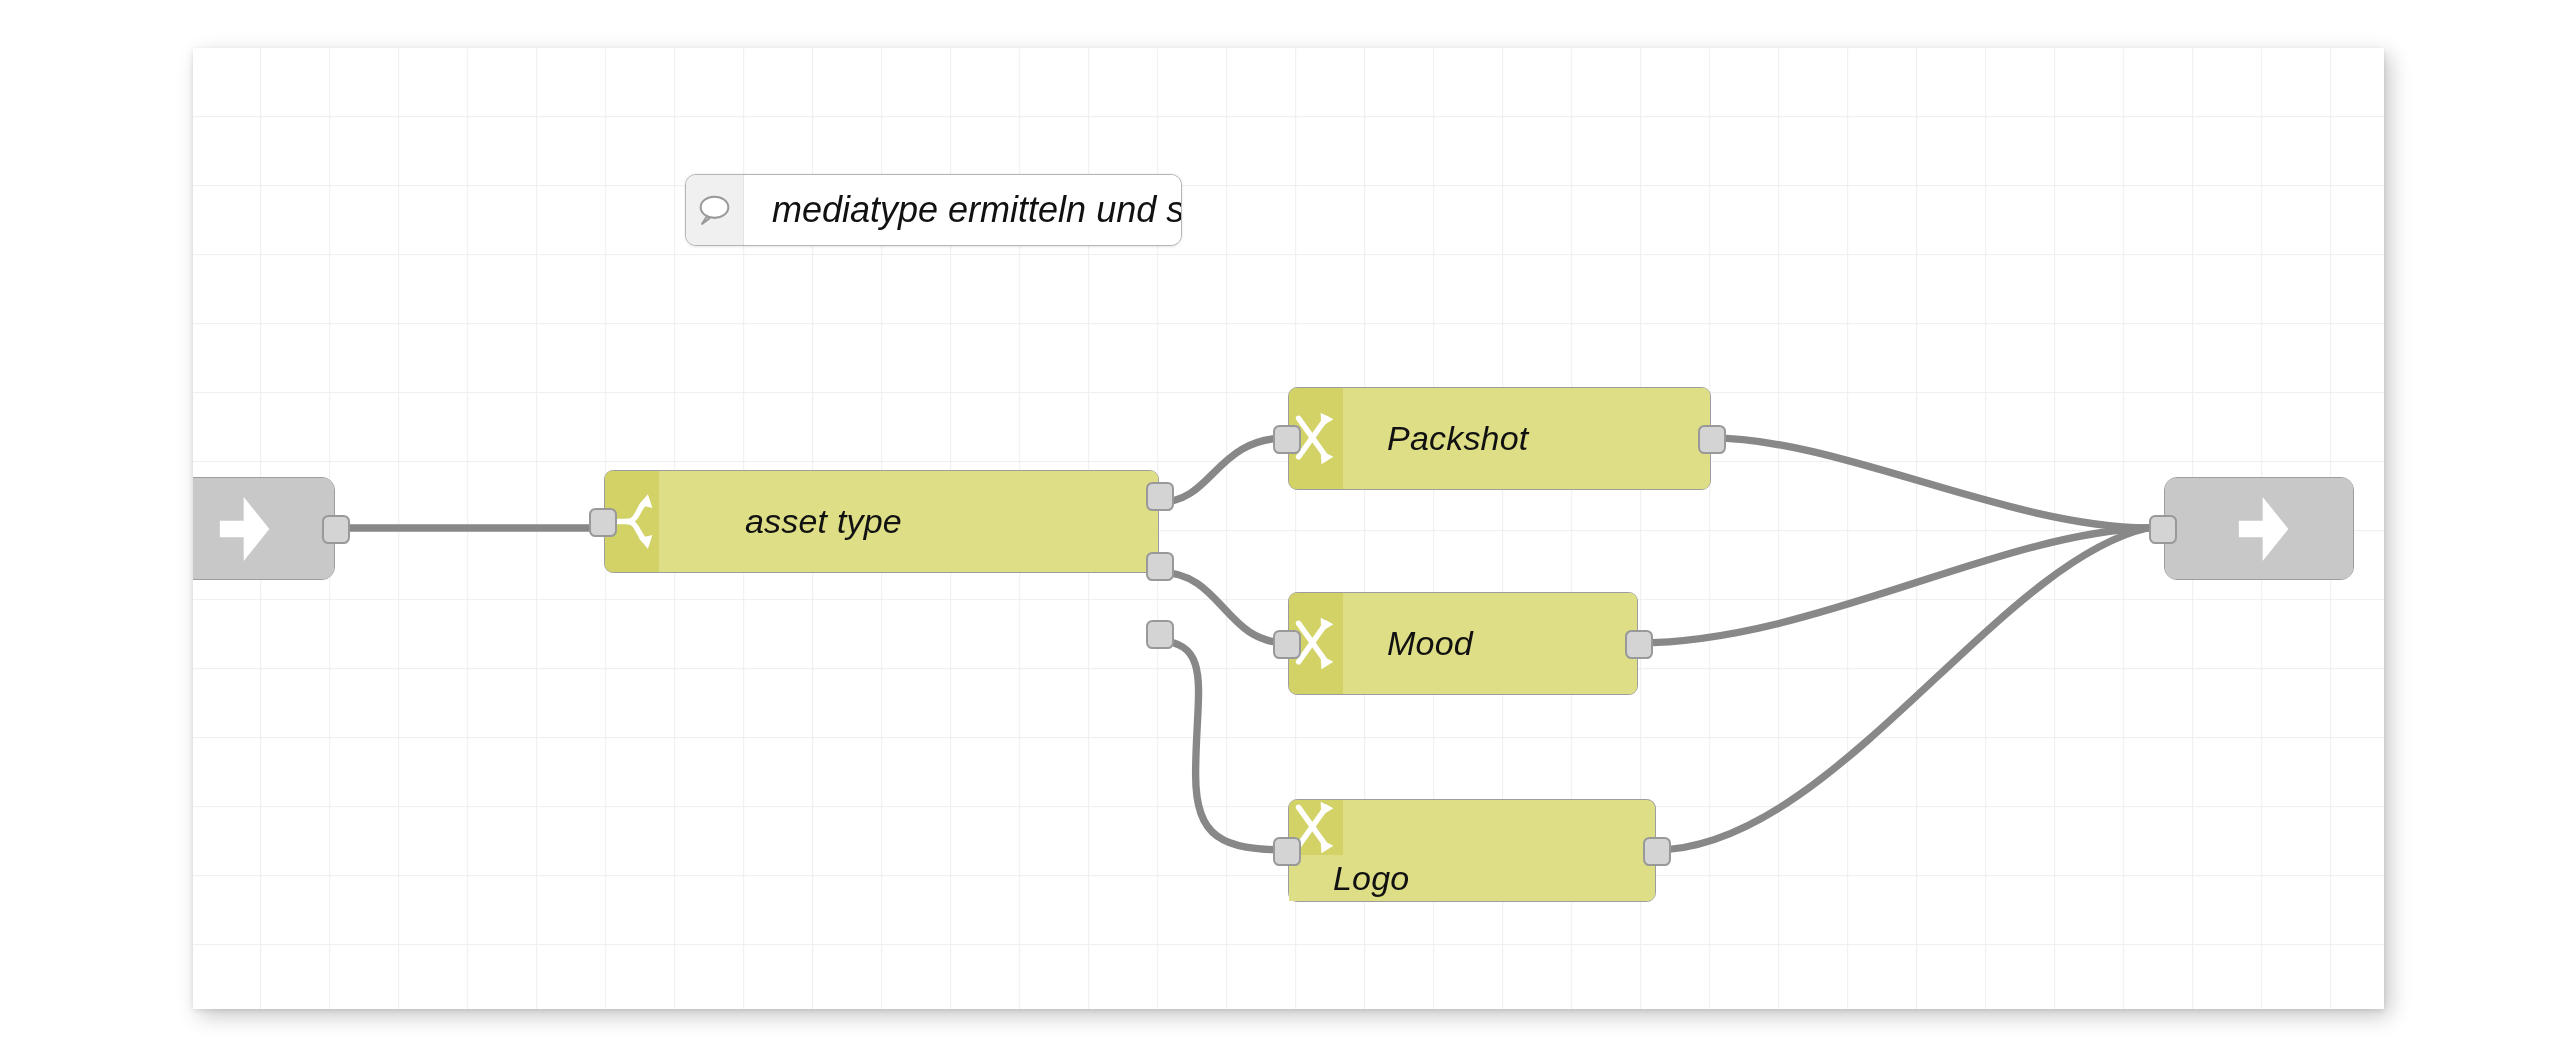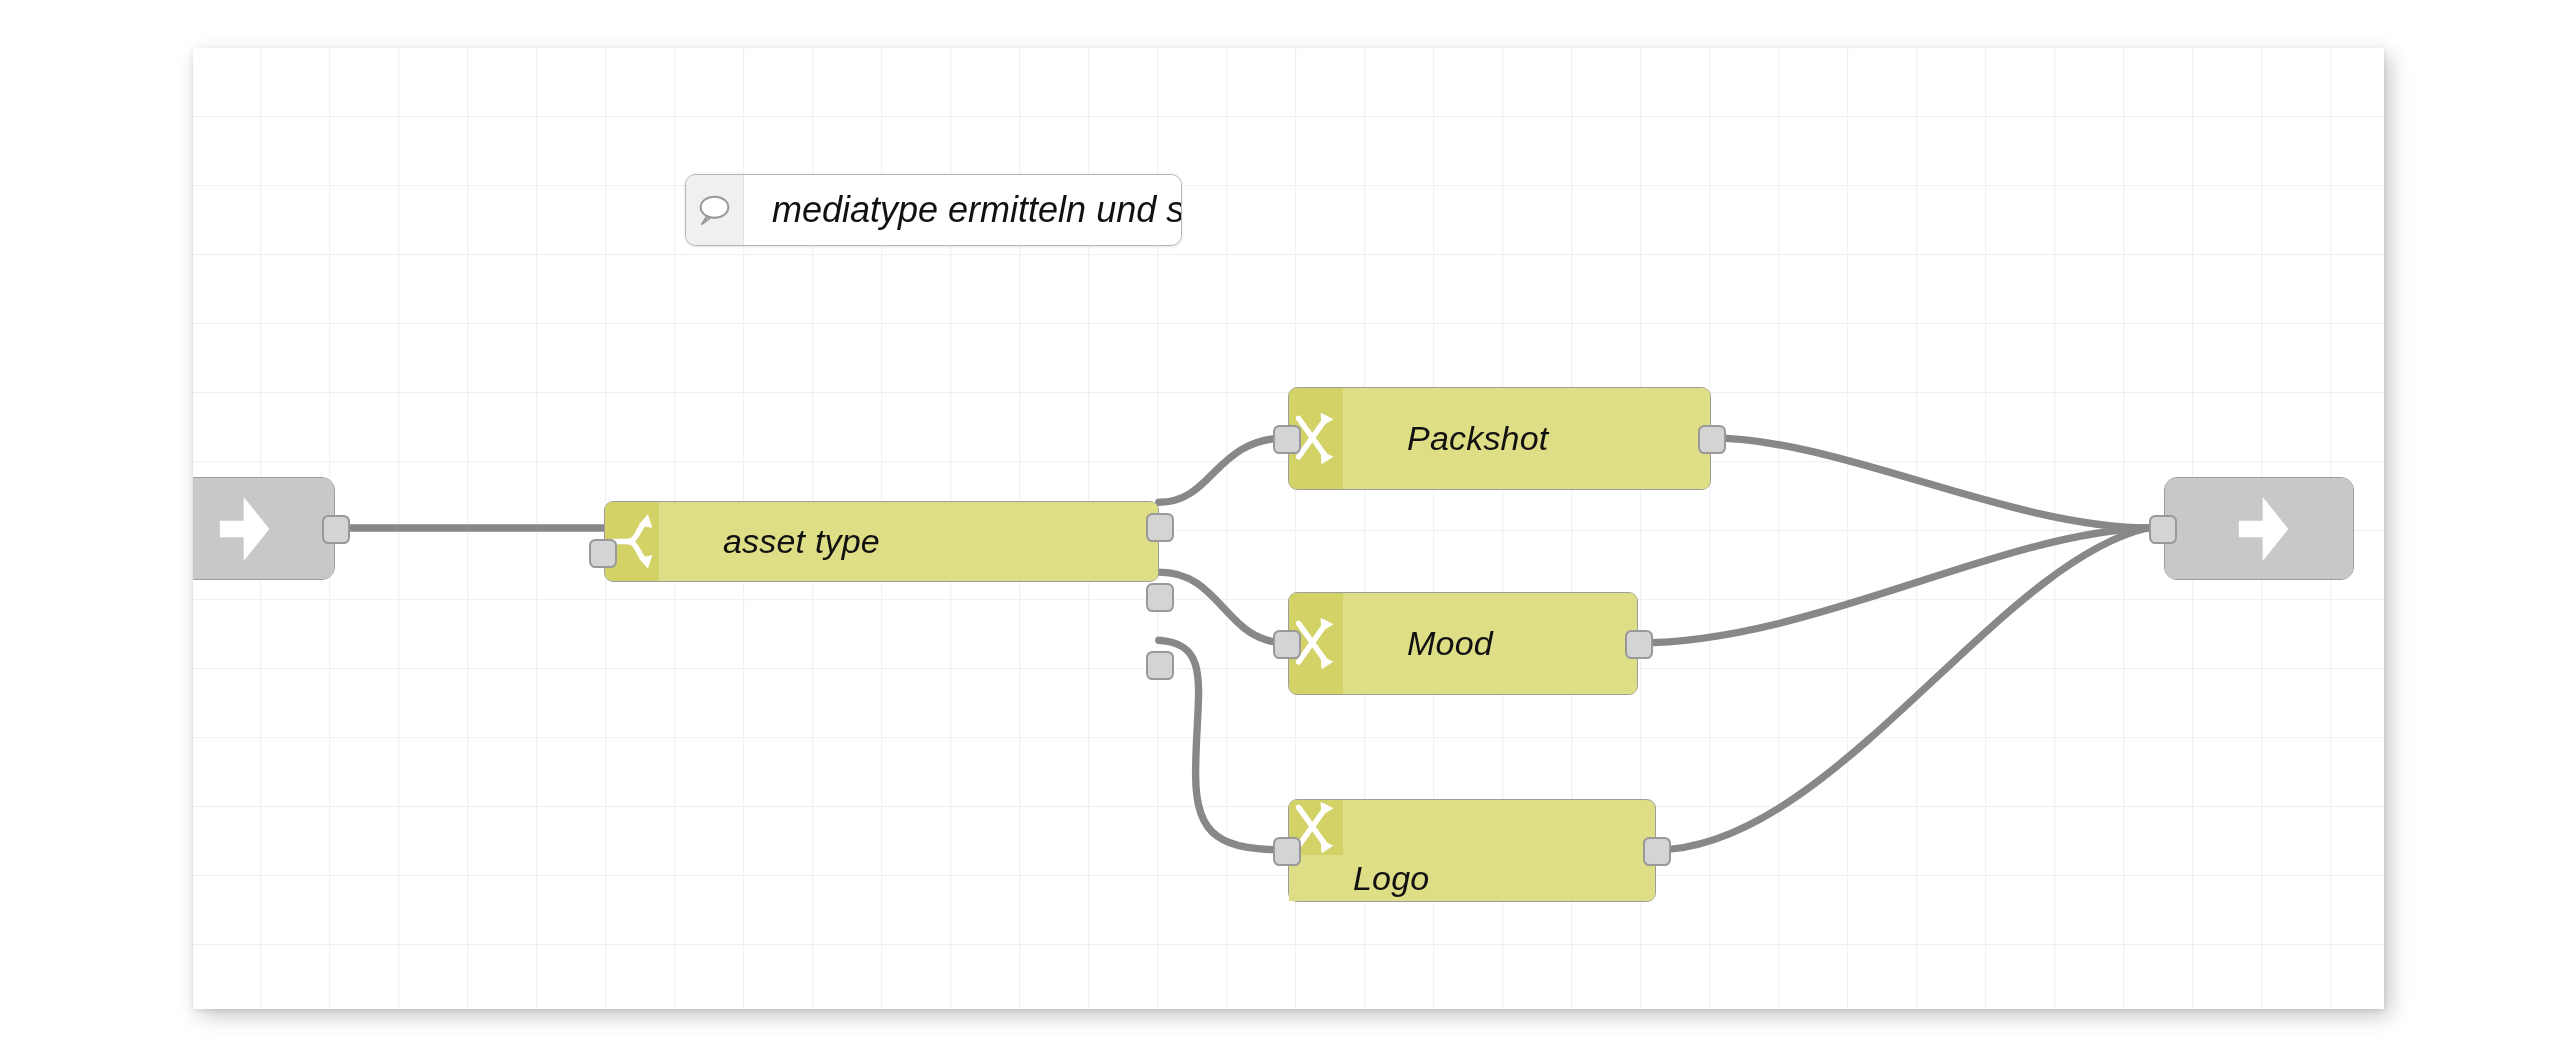--- a/index.html
+++ b/index.html
@@ -73,24 +73,23 @@
     border-top-right-radius: 7.4px;
     border-bottom-right-radius: 7.4px;
     overflow: hidden;
   }
 
   .node-label {
     font-family: "Liberation Sans", sans-serif;
     font-style: italic;
     font-size: 34px;
     color: #111111;
-    padding-left: 28px;
+    padding-left: 44px;
     white-space: nowrap;
     letter-spacing: 0.2px;
-    margin-left: 36px;
   }
 
   
   .node.yellow { background: #dede87; }
   .node.yellow .node-icon-strip { background: #d2d267; }
   .node.yellow .node-body { background: #dede87; }
 
   
   .node.grey { background: #c8c8c8; }
   .node.grey .node-icon-strip { background: #c8c8c8; }
@@ -186,21 +185,21 @@
 
     <div class="node grey" style="left:-48px; top:429px; width:190px; height:103px; border-radius:13px;">
       <div class="node-icon-strip" style="flex:1 1 auto; width:auto; border-radius:11px;">
         <svg class="icon" width="66" height="72" viewBox="0 0 72 78" xmlns="http://www.w3.org/2000/svg">
           <path d="M 40 4 L 40 30 L 14 30 L 14 48 L 40 48 L 40 74 L 68 39 Z" fill="#ffffff"></path>
         </svg>
       </div>
       <div class="port out" style="top:37px;"></div>
     </div>
 
-    <div class="node yellow" style="left:411px; top:453px; width:555px; height:81px;">
+    <div class="node yellow" style="left:411px; top:422px; width:555px; height:103px;gap:42px;">
       <div class="node-icon-strip">
         <svg class="icon" width="44" height="57" viewBox="0 0 48 62" xmlns="http://www.w3.org/2000/svg">
           <g fill="none" stroke="#ffffff" stroke-width="6" stroke-linecap="round" stroke-linejoin="round">
             <path d="M 4 31 L 19 31"></path>
             <path d="M 19 31 C 31 31 31 12 40 10"></path>
             <path d="M 19 31 C 31 31 31 50 40 52"></path>
           </g>
           <path d="M 44 2 L 44 18 L 31 10 Z" fill="#ffffff" transform="rotate(-18 40 10)"></path>
           <path d="M 44 44 L 44 60 L 31 52 Z" fill="#ffffff" transform="rotate(18 40 52)"></path>
         </svg>

